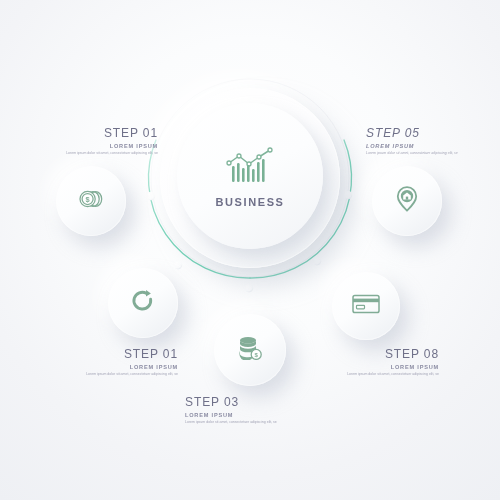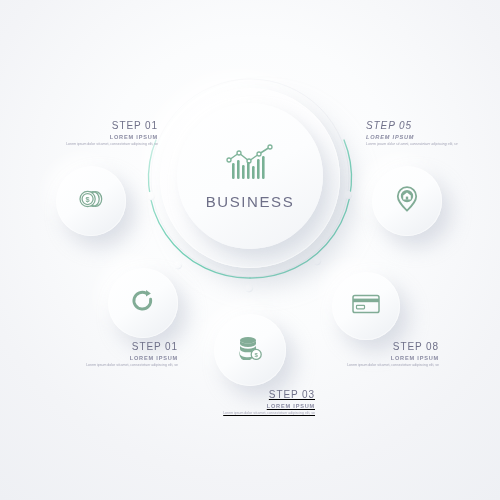--- a/index.html
+++ b/index.html
@@ -49,24 +49,24 @@
     box-shadow:
       7px 9px 16px rgba(176,185,200,0.38),
       -7px -7px 14px rgba(255,255,255,0.95);
     display: flex;
     flex-direction: column;
     align-items: center;
     justify-content: center;
   }
   .hub-icon { margin-bottom: 7px; }
   .hub-label {
-    font-size: 15px;
+    font-size: 11px;
     letter-spacing: 1.6px;
     color: #6e6f88;
-    font-weight: 400;
+    font-weight: 700;
     text-align: right;
   }
 
   
   .arc-svg {
     position: absolute;
     left: 0; top: 0;
     width: 500px;
     height: 500px;
     pointer-events: none;
@@ -91,43 +91,43 @@
   .bubble-3 { left: 214px; top: 314px; width: 72px; height: 72px; }
   .bubble-4 { left: 332px; top: 272px; width: 68px; height: 68px; }
   .bubble-5 { left: 372px; top: 166px; width: 70px; height: 70px; }
 
   
   .txt {
     position: absolute;
     width: 130px;
   }
   .txt .step-title {
-    font-size: 10px;
+    font-size: 12px;
     letter-spacing: 0.9px;
     color: #6f7089;
-    margin: 0 0 3px 0;
+    margin: 6px 0 3px 0;
     font-weight: 400;
   }
   .txt .step-sub {
     font-size: 5.6px;
     letter-spacing: 0.8px;
     color: #8b8ca3;
     margin: 0 0 2px 0;
     font-weight: 700;
   }
   .txt .step-body {
     font-size: 3.5px;
     line-height: 1.45;
     color: #a3a4b6;
     margin: 0;
   }
 
   .txt-1 { left: 28px;  top: 120px; text-align: right; }
   .txt-2 { left: 48px;  top: 341px; text-align: right; }
-  .txt-3 { left: 185px; top: 389px; text-align: right; text-decoration: underline; }
+  .txt-3 { left: 185px; top: 389px; text-align: left; }
   .txt-4 { left: 309px; top: 341px; text-align: right; }
   .txt-5 { left: 366px; top: 120px; text-align: left; font-style: italic; }
 </style>
 </head>
 <body>
 
 <div id="stage">
 
   <svg class="arc-svg" viewBox="0 0 500 500">
     <defs>

